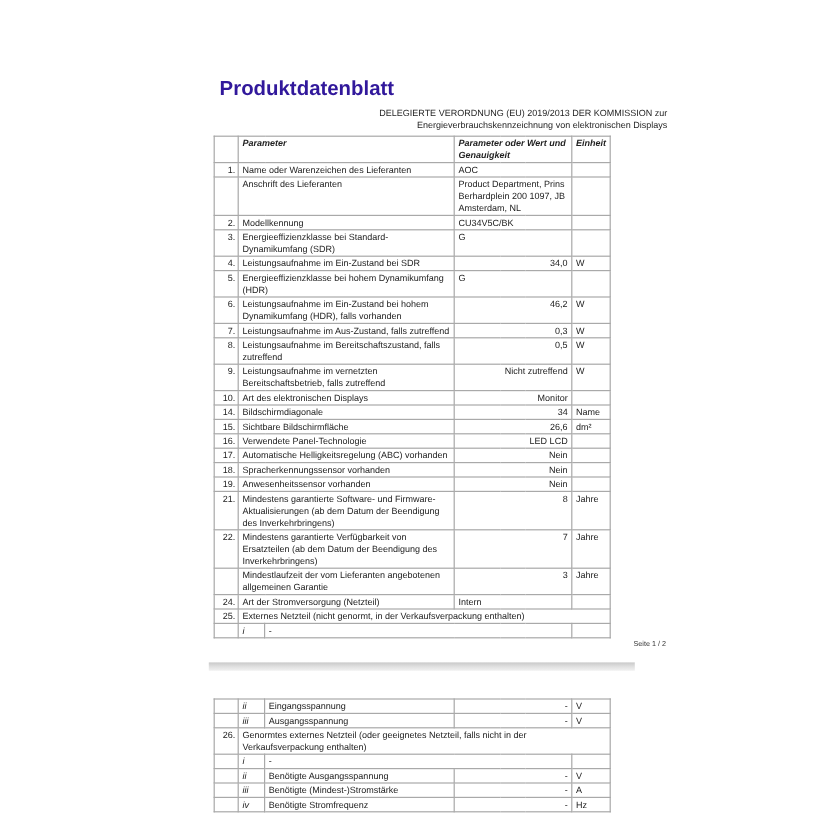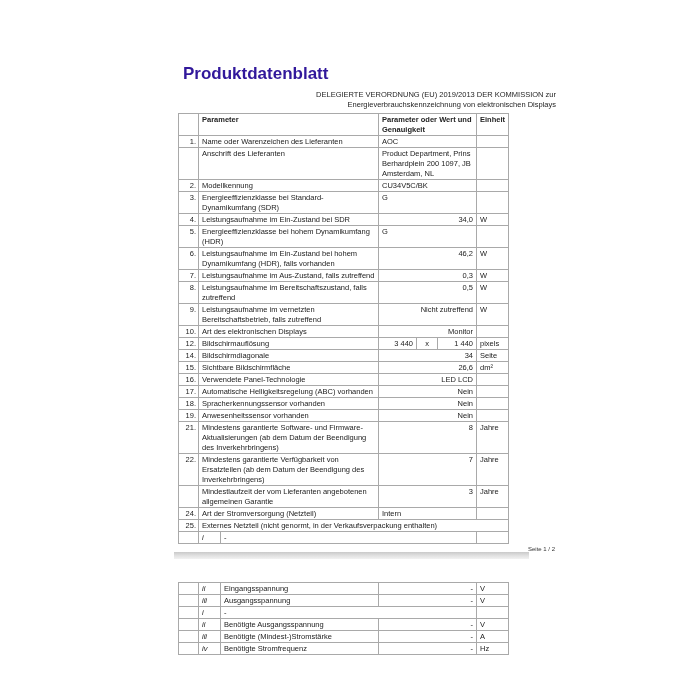--- a/index.html
+++ b/index.html
@@ -33,21 +33,21 @@
     margin-top:4px;
   }
   th, td {
     border:1px solid #a9a9a9;
     font-size:7.5px;
     line-height:10px;
     padding:0.5px 3px;
     vertical-align:top;
     overflow:hidden;
   }
-  th { text-align:left; font-weight:bold; }
+  th { text-align:left; font-weight:bold;font-style:italic; }
   td.num { text-align:right; padding:0.5px 2px 0.5px 1px; }
   td.roman { font-style:italic; }
   td.value.right, td.v1, td.v2 { text-align:right; }
   td.sep { text-align:center; padding-left:0; padding-right:0; }
   .page-indicator {
     text-align:right;
     font-size:6px;
     color:#333;
     margin-top:2px;
     padding-right:1px;
@@ -147,32 +147,24 @@
           <td class="value right" colspan="3">Nicht zutreffend</td>
           <td class="unit">W</td>
         </tr>
         <tr>
           <td class="num">10.</td>
           <td class="param" colspan="2">Art des elektronischen Displays</td>
           <td class="value right" colspan="3">Monitor</td>
           <td class="unit"></td>
         </tr>
         <tr>
-          <td class="num">12.</td>
-          <td class="param" colspan="2">Bildschirmauflösung</td>
-          <td class="v1">3 440</td>
-          <td class="sep">x</td>
-          <td class="v2">1 440</td>
-          <td class="unit">pixels</td>
-        </tr>
-        <tr>
           <td class="num">14.</td>
           <td class="param" colspan="2">Bildschirmdiagonale</td>
           <td class="value right" colspan="3">34</td>
-          <td class="unit">Seite</td>
+          <td class="unit">Name</td>
         </tr>
         <tr>
           <td class="num">15.</td>
           <td class="param" colspan="2">Sichtbare Bildschirmfläche</td>
           <td class="value right" colspan="3">26,6</td>
           <td class="unit">dm²</td>
         </tr>
         <tr>
           <td class="num">16.</td>
           <td class="param" colspan="2">Verwendete Panel-Technologie</td>
@@ -258,20 +250,24 @@
           <td class="unit">V</td>
         </tr>
         <tr>
           <td class="num"></td>
           <td class="roman">iii</td>
           <td class="param">Ausgangsspannung</td>
           <td class="value right" colspan="3">-</td>
           <td class="unit">V</td>
         </tr>
         <tr>
+          <td class="num">26.</td>
+          <td class="span" colspan="6">Genormtes externes Netzteil (oder geeignetes Netzteil, falls nicht in der Verkaufsverpackung enthalten)</td>
+        </tr>
+        <tr>
           <td class="num"></td>
           <td class="roman">i</td>
           <td class="wide" colspan="4">-</td>
           <td class="unit"></td>
         </tr>
         <tr>
           <td class="num"></td>
           <td class="roman">ii</td>
           <td class="param">Benötigte Ausgangsspannung</td>
           <td class="value right" colspan="3">-</td>

